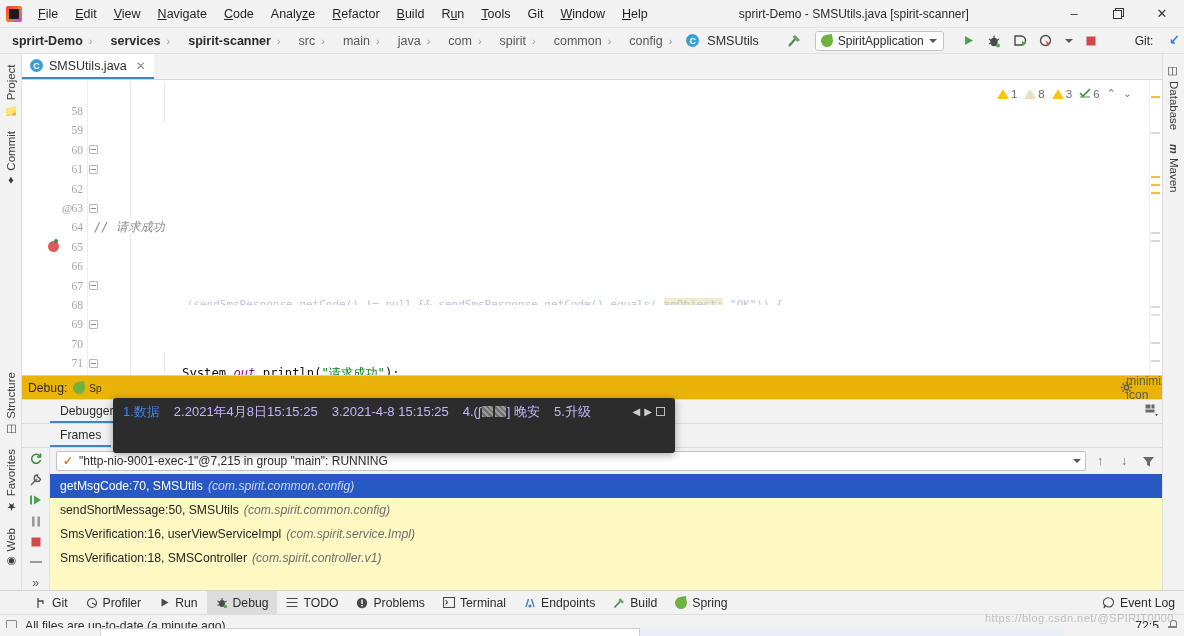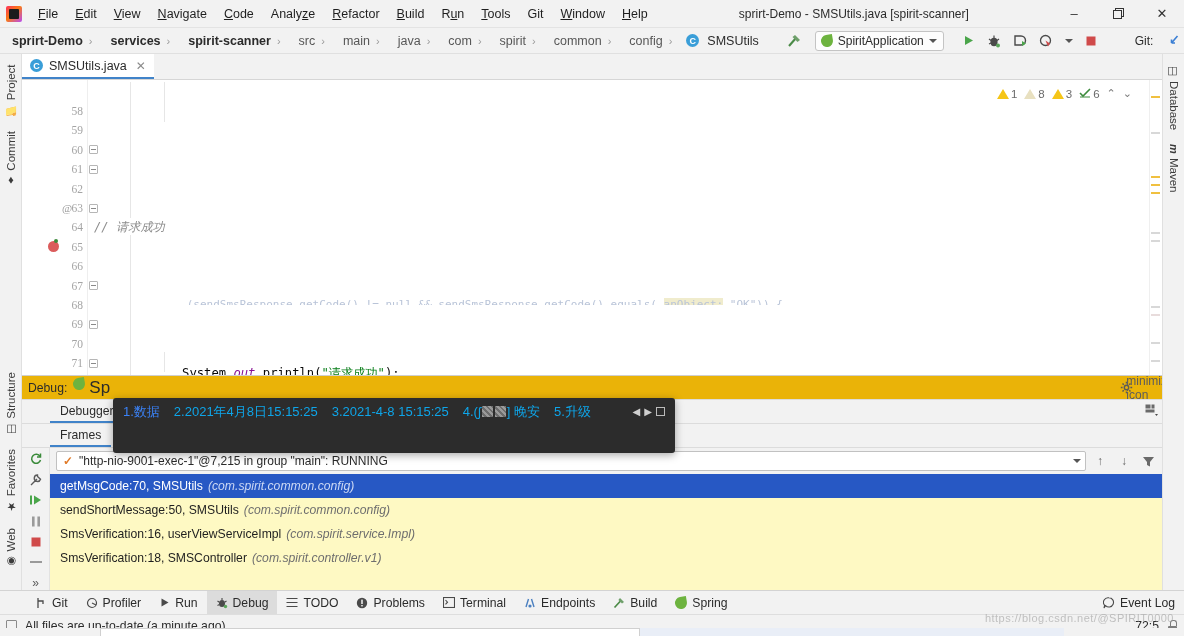--- a/index.html
+++ b/index.html
@@ -158,21 +158,21 @@
   }
   .mk { position: absolute; right: 2px; width: 9px; height: 2px; }
 
   
   .debug-panel { height: 215px; min-height:215px; display: flex; flex-direction: column; background: #f2f2f2; border-top: 1px solid #cfcfcf; }
   .dbg-head {
     height: 24px; min-height:24px; display: flex; align-items: center; gap: 6px;
     padding-left: 6px; border-bottom: 1px solid #dcdcdc; background:#eab308;
   }
   .dbg-head .lab { font-size: 12.2px; color: #2b2b2b; }
-  .dbg-head .cfgname { display:flex; align-items:flex-start; gap:4px; font-size:17px; }
+  .dbg-head .cfgname { display:flex; align-items:flex-end; gap:4px; font-size:10px; }
   .dbg-head .grow { flex: 1; }
   .hicon { width: 20px; height: 20px; display:flex;align-items:center;justify-content:center;color:#5c5c5c;font-size:12px; }
 
   .dbg-tabs { height: 24px; min-height:24px; display: flex; align-items: stretch; border-bottom: 1px solid #dcdcdc; padding-left: 28px; background:#f2f2f2; }
   .dtab { padding: 0 10px; display:flex; align-items:center; font-size:12.2px; color:#2b2b2b; border-bottom:2px solid transparent; cursor:default; }
   .dtab.active { border-bottom-color: #4083c9; }
 
   .dbg-subtabs { height: 24px; min-height:24px; display: flex; align-items: stretch; border-bottom: 1px solid #dcdcdc; padding-left: 28px; background:#f2f2f2; }
   .stab { padding: 0 10px; display:flex; align-items:center; font-size:12.2px; color:#2b2b2b; border-bottom:2px solid transparent; cursor:default; }
   .stab.active { border-bottom-color: #4083c9; font-weight: normal; }
@@ -205,21 +205,21 @@
     position: absolute; left: 113px; top: 398px; width: 562px; height: 55px;
     background: #2c2c2c; border-radius: 3px; box-shadow: 0 2px 8px rgba(0,0,0,0.35);
     color: #e8e8e8; z-index: 50; overflow: hidden;
   }
   .ime-top { display: flex; align-items: center; height: 26px; padding: 0 10px; }
   .ime-comp { font-size: 14px; color: #fff; }
   .ime-comp .cbar { display:inline-block;width:1px;height:13px;background:#fff;vertical-align:-2px; }
   .ime-top .grow { flex: 1; }
   .ime-hint { font-size: 11px; color: #cfcfcf; }
   .ime-row { display: flex; align-items: center; height: 27px; padding: 0 10px; gap: 14px; font-size: 13px; }
-  .ime-cand { white-space: nowrap; color: #0ea5e9; }
+  .ime-cand { white-space: nowrap; color: #c4b5fd; }
   .ime-cand.first { color: #3b82f6; }
   .ime-row .grow { flex: 1; }
   .ime-nav { display:flex; align-items:center; gap:4px; color:#cfcfcf; font-size:10px; }
   .blk { display:inline-block; width:11px;height:11px;background:
      repeating-linear-gradient(45deg,#9a9a9a 0 2px,#6d6d6d 2px 4px); vertical-align:-1px; margin:0 1px;}
 
   
   .toolwin-bar {
     height: 24px; min-height:24px; display: flex; align-items: center;
     background: #f2f2f2; border-top: 1px solid #d3d3d3; padding-left: 26px; gap: 0;

